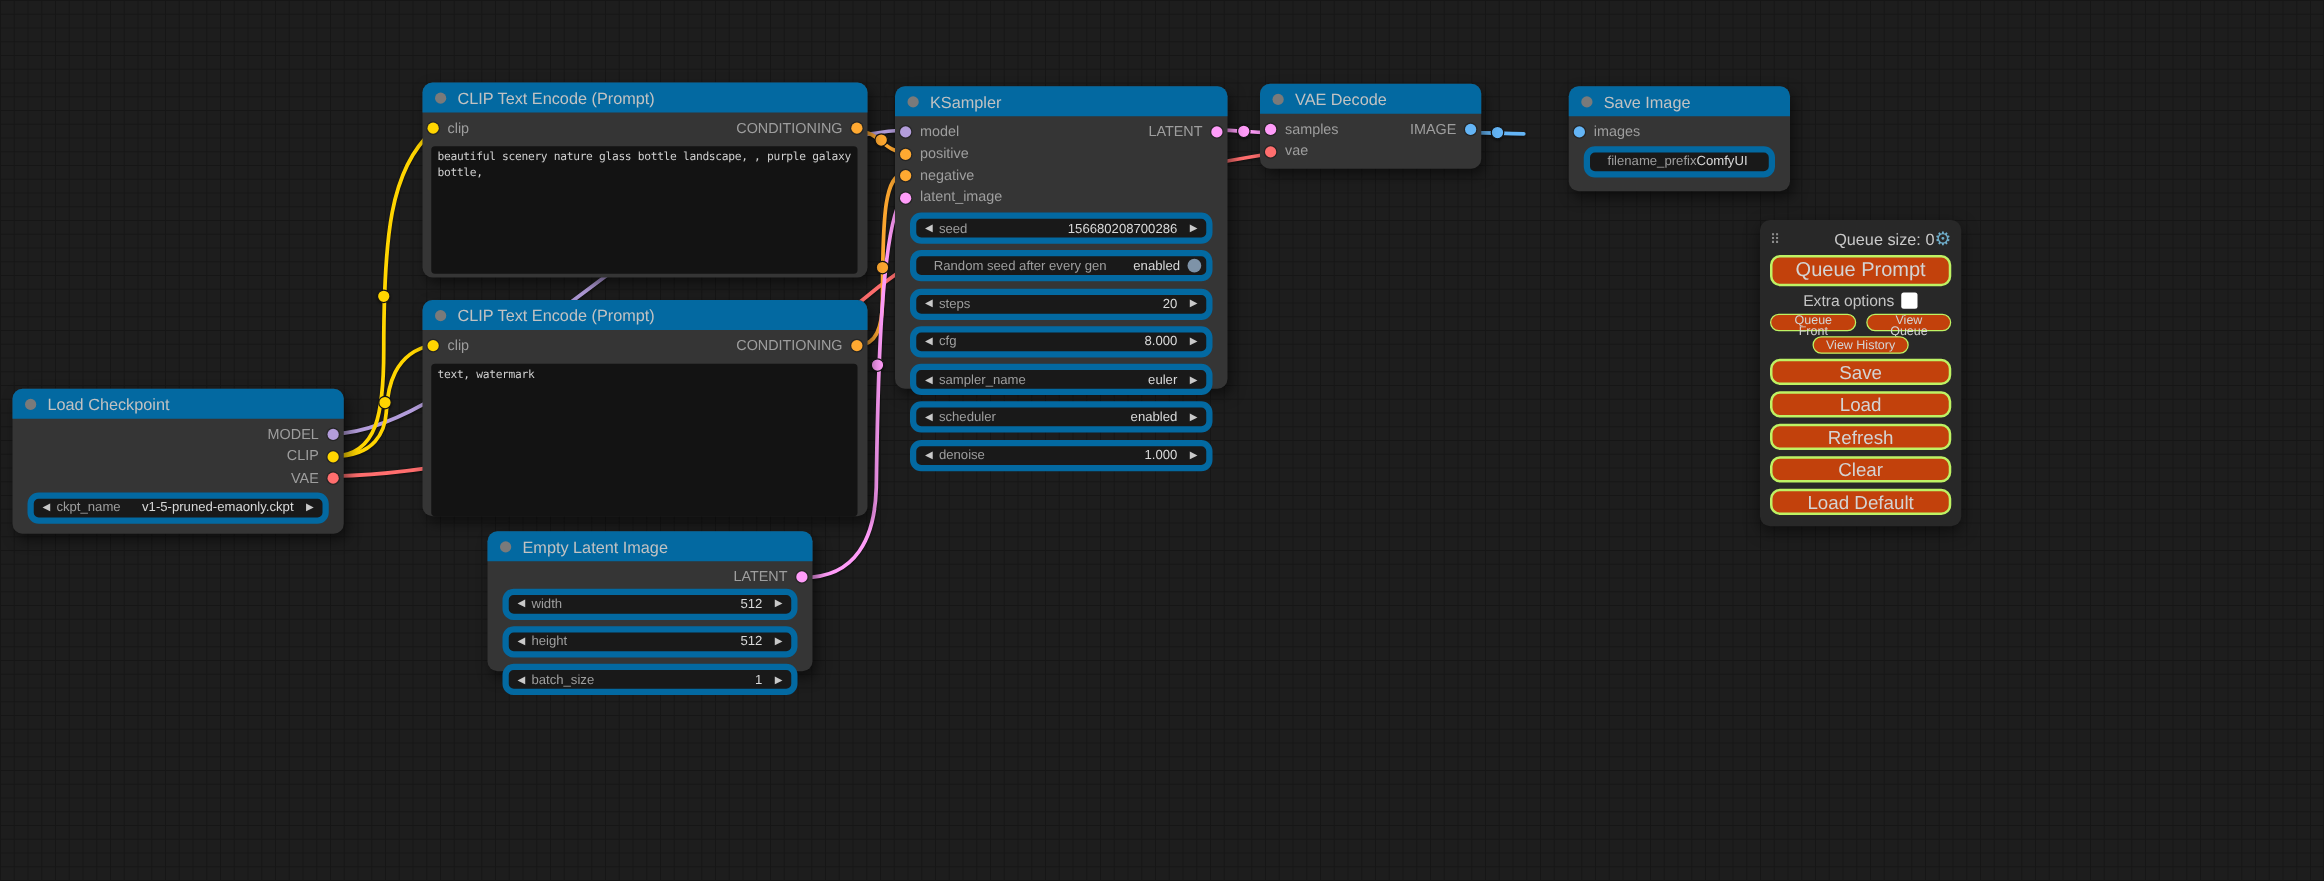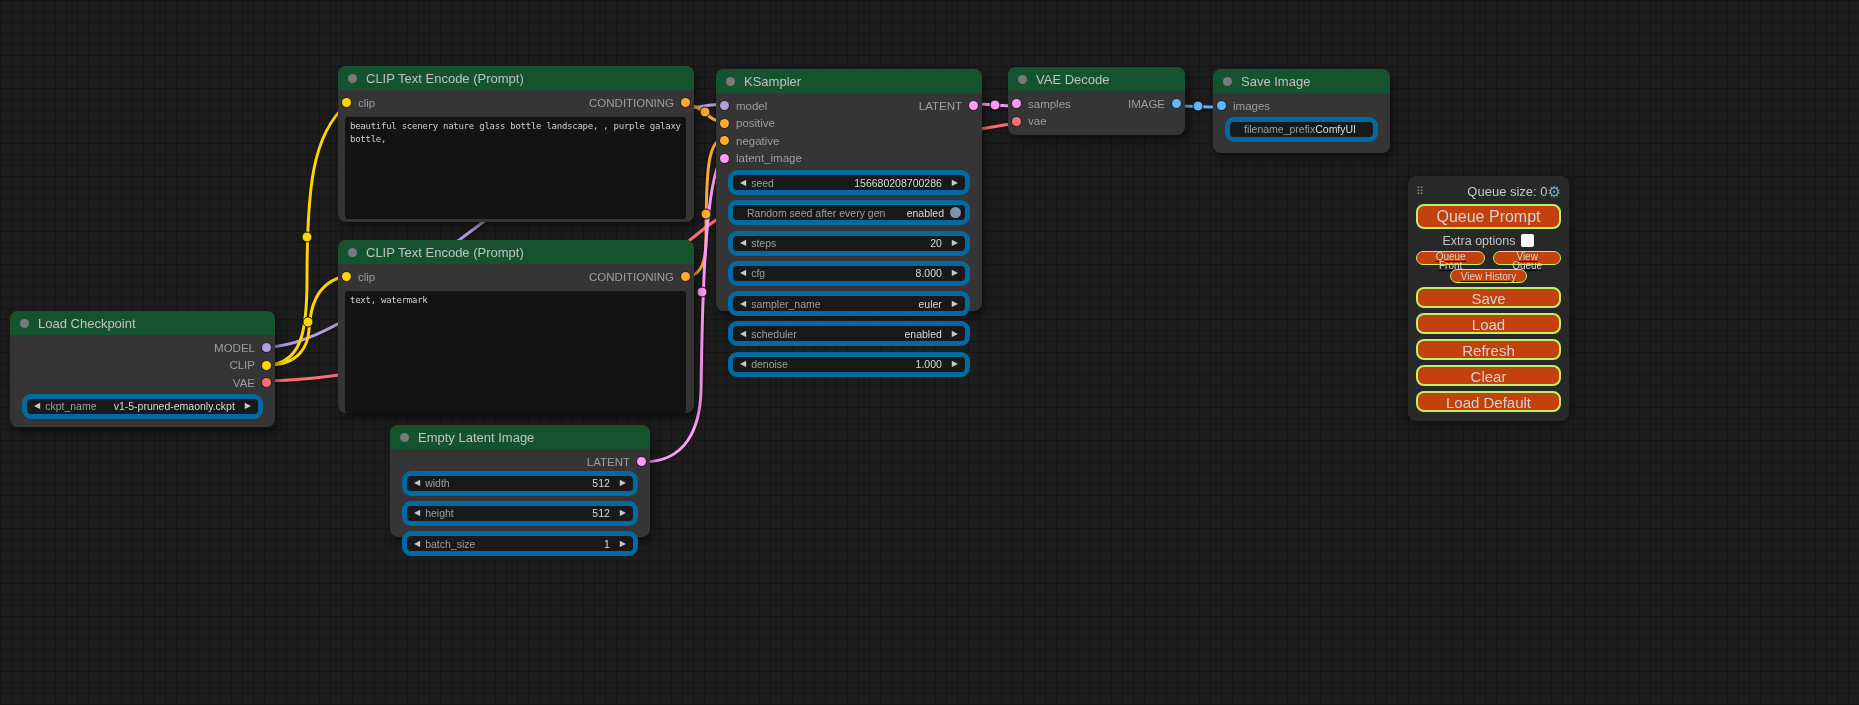--- a/index.html
+++ b/index.html
@@ -13,21 +13,21 @@
     font-family:"Liberation Sans",sans-serif;
   }
   #links{position:absolute;left:0;top:0;z-index:0;filter:drop-shadow(0 1px 1px rgba(0,0,0,.45));}
   #links path{fill:none;stroke-width:3;stroke-linecap:round;}
   #links circle{stroke:#141414;stroke-width:1;}
 
   
   .node{position:absolute;background:#353535;border-radius:8px;z-index:1;
         box-shadow:3px 5px 10px rgba(0,0,0,.5);}
   .ntitle{height:24px;display:flex;align-items:center;gap:9px;padding:0 10px;
-          background:#14532d;border-radius:8px 8px 0 0;}
+          background:#0369a1;border-radius:8px 8px 0 0;}
   .tdot{width:9px;height:9px;border-radius:50%;background:#7a7a7a;flex:none;}
   .ttext{font-size:13px;color:#c2c2c2;white-space:nowrap;}
   .nbody{padding-top:4px;}
   .prow{height:17.5px;display:flex;align-items:center;padding:0 8px;
         font-size:11.5px;color:#9e9e9e;}
   .prow .plabel{white-space:nowrap;}
   .pdot{width:9px;height:9px;border-radius:50%;flex:none;box-shadow:0 0 0 1px rgba(0,0,0,.3);}
   .pdot.in{margin-left:-4px;margin-right:7px;}
   .pdot.out{margin-right:-4px;margin-left:7px;}
   .outrow{justify-content:flex-end;}
@@ -47,40 +47,40 @@
               margin-left:6px;margin-right:-3px;flex:none;}
   .ntext{background:#131313;border-radius:3px;margin:5px 8px 0 7px;padding:3px 5px;
          font-family:"DejaVu Sans Mono",monospace;font-size:9px;letter-spacing:-0.25px;
          color:#cfcfcf;line-height:1.55;white-space:pre-wrap;overflow:hidden;}
   #n-ckpt   {left:10px;  top:311px;width:265px;height:116px;}
   #n-clip1  {left:338px; top:66px; width:356px;height:156px;}
   #n-clip2  {left:338px; top:240px;width:356px;height:173px;}
   #n-latent {left:390px; top:425px;width:260px;height:112px;}
   #n-ksampler{left:716px;top:69px; width:266px;height:242px;}
   #n-vae    {left:1008px;top:67px; width:177px;height:68px;}
-  #n-save   {left:1213px;top:69px; width:177px;height:84px;}
+  #n-save   {left:1255px;top:69px; width:177px;height:84px;}
   #n-clip1 .ntext{height:96px;}
   #n-clip2 .ntext{height:116px;}
   #n-save .widgets{padding:0 12px;margin-top:2px;}
 
   
   #queue-panel{position:absolute;left:1408px;top:176px;width:161px;height:245px;
       background:#282828;border-radius:8px;box-shadow:0 4px 12px rgba(0,0,0,.5);
       z-index:2;display:flex;flex-direction:column;padding:7px 8px;box-sizing:border-box;}
   .qp-head{display:flex;align-items:center;height:16px;margin-bottom:5px;}
   .qp-drag{color:#8d8d8d;font-size:11px;cursor:move;}
   .qp-size{flex:1;text-align:right;color:#c9c9c9;font-size:13px;}
   .qp-gear{color:#6FAECB;font-size:15px;line-height:1;cursor:pointer;}
   #queue-panel button{font-family:"Liberation Sans",sans-serif;cursor:pointer;
       background:#c2410c;border:2px solid #bef264;color:#d4d4d4;border-radius:8px;}
   .qp-big{height:25px;font-size:16px;margin-bottom:4px;}
   .qp-extra{display:flex;align-items:center;justify-content:center;gap:6px;
       color:#c4c4c4;font-size:12.5px;height:15px;margin-bottom:3px;}
   .qp-check{width:13px;height:13px;background:#ffffff;border-radius:2px;cursor:pointer;}
-  .qp-srow{display:flex;justify-content:center;gap:8px;margin-bottom:4px;text-decoration:underline;}
+  .qp-srow{display:flex;justify-content:center;gap:8px;margin-bottom:4px;}
   .qp-sbtn{font-size:10px;height:14px;border-radius:7px;padding:0 10px;line-height:9px;
       border-width:1.5px !important;}
   .qp-btn{height:21px;font-size:15px;margin-top:5px;}
   .qp-btn.first{margin-top:0;}
 </style>
 </head>
 <body>
 
 <div id="canvas">
 

